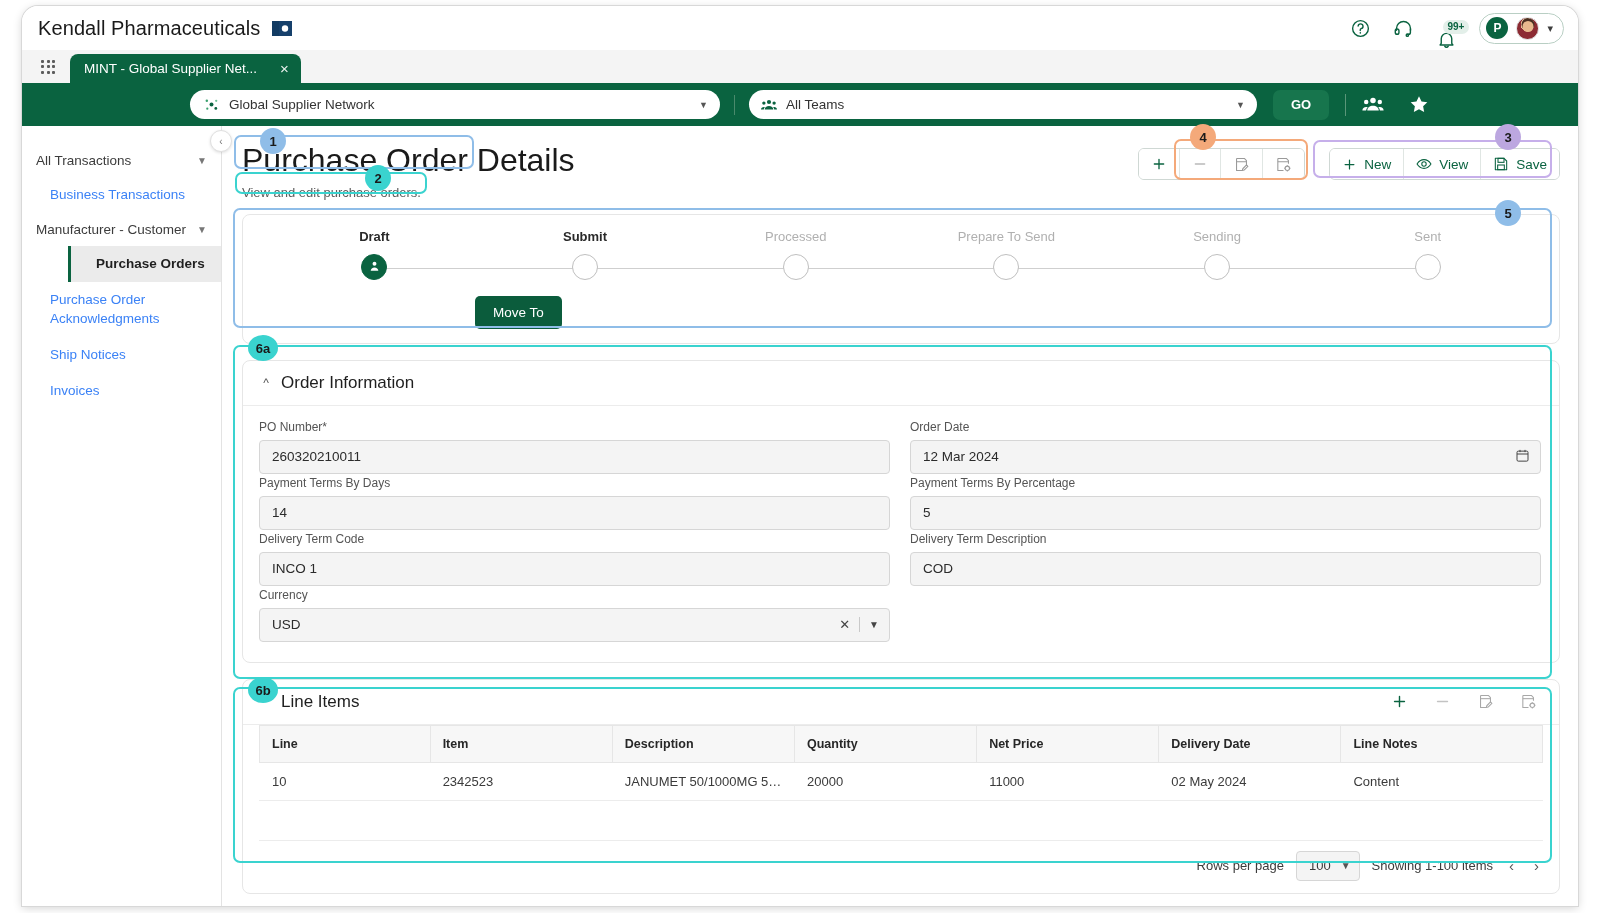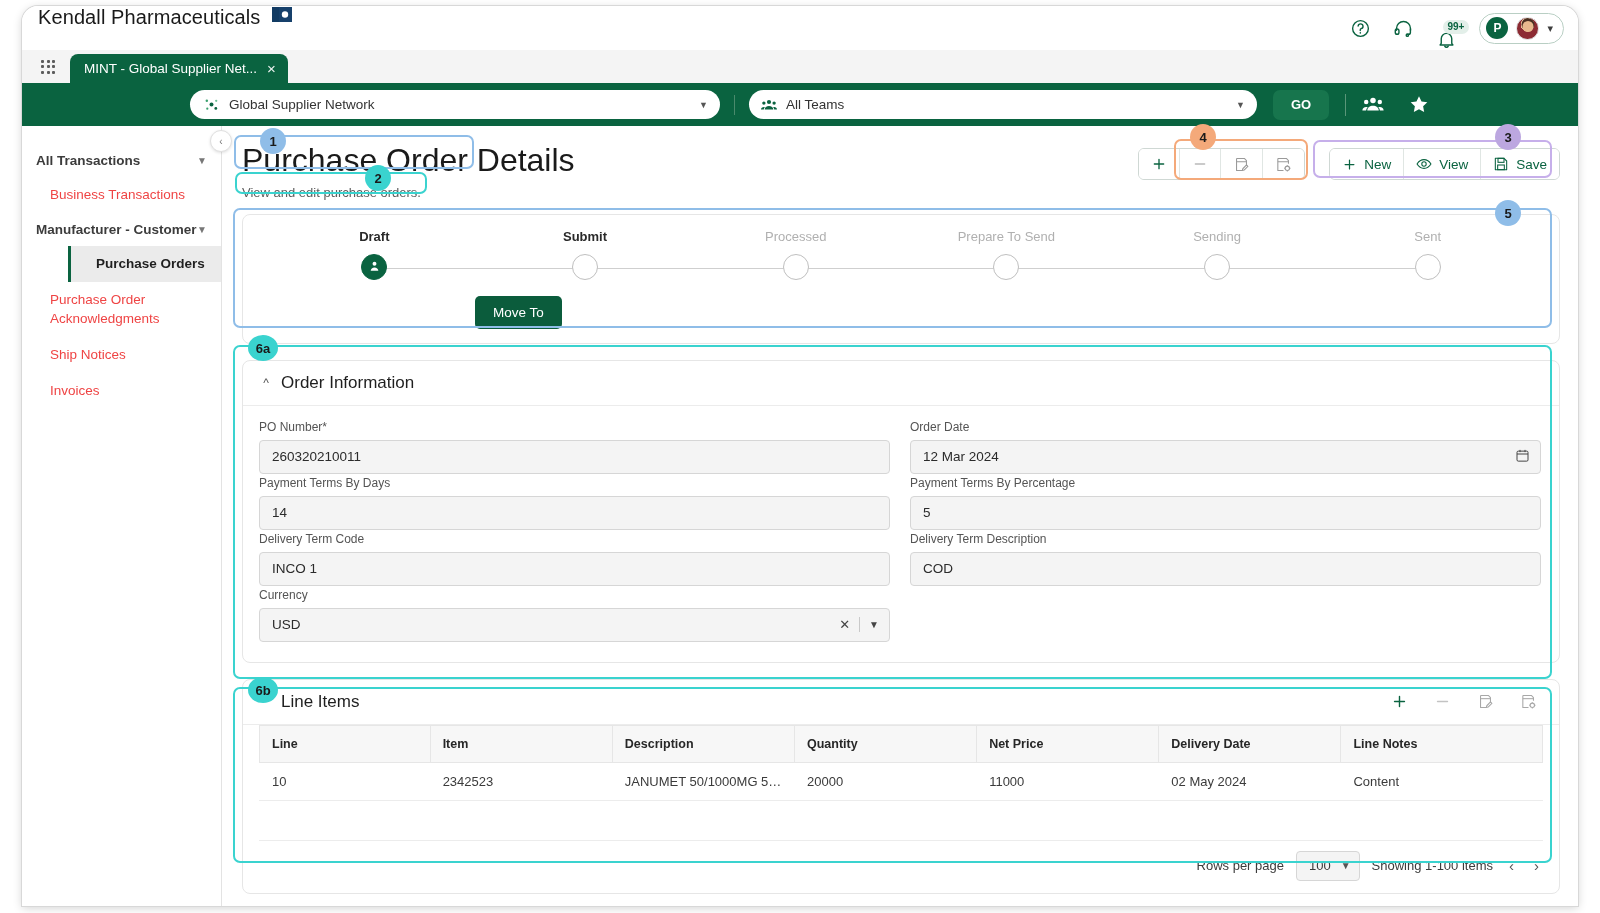--- a/index.html
+++ b/index.html
@@ -15,21 +15,21 @@
     width: 1556px; height: 900px;
     background: #ffffff;
     border-radius: 16px 16px 0 0;
     box-shadow: 0 0 0 1px #d8d8d8, 0 2px 10px rgba(0,0,0,.18);
     overflow: hidden;
   }
 
   
   .titlebar {
     height: 44px; background: #ffffff;
-    display: flex; 
+    display: flex; align-items: center;
     padding: 0 14px 0 16px;
   }
   .brand-name { font-size: 20px; color: #1a1a1a; letter-spacing: .1px; }
   .brand-logo {
     width: 20px; height: 17px; margin-left: 12px;
     display: inline-flex; align-items: center; justify-content: center;
   }
   .titlebar-right { margin-left: auto; display: flex; align-items: center; gap: 22px; }
   .ic { color: #0a6340; display: inline-flex; align-items: center; justify-content: center; cursor: pointer; }
   .bell-wrap { position: relative; margin-top: 23px; }
@@ -72,21 +72,21 @@
   }
   .grid-icon i {
     display: grid; grid-template-columns: repeat(3, 3px);
     grid-auto-rows: 3px; gap: 2.5px;
   }
   .grid-icon i span { width: 3px; height: 3px; background: #5c5c5c; border-radius: 1px; }
   .tab {
     background: #0a6340; color: #ffffff;
     height: 29px; min-width: 180px;
     border-radius: 8px 8px 0 0;
-    display: flex; align-items: center; gap: 10px;
+    display: flex; align-items: center; gap: 23px;
     padding: 0 12px 0 14px; font-size: 13.5px;
     margin-left: 4px; cursor: pointer;
   }
   .tab .x { font-size: 15px; opacity: .92; line-height: 1; }
 
   
   .greenbar {
     height: 43px; background: #0a6340;
     display: flex; align-items: center; padding-left: 168px;
     position: relative;
@@ -118,26 +118,26 @@
   .body-wrap { display: flex; height: 780px; background: #fff; }
 
   
   .sidebar {
     width: 200px; flex: 0 0 200px; background: #fff;
     border-right: 1px solid #e3e3e3; padding-top: 18px;
     position: relative;
   }
   .sb-group {
     display: flex; align-items: center;
-    font-size: 13.5px; font-weight: bold; color: #3c3c3c;
+    font-size: 13.5px; font-weight: normal; color: #3c3c3c;
     padding: 9px 14px 9px 14px; cursor: pointer;
   }
   .sb-group .chev { margin-left: auto; color: #777; font-size: 10px; }
   .sb-item {
-    font-size: 13.5px; color: #ef4444;
+    font-size: 13.5px; color: #3b82f6;
     padding: 9px 14px 9px 28px; cursor: pointer; line-height: 1.35;
   }
   .sb-item.active {
     background: #ebebeb; color: #1f1f1f; font-weight: bold;
     box-shadow: inset 3px 0 0 0 #0a6340;
     margin-left: 46px;
   }
   .collapse-handle {
     position: absolute; right: -11px; top: 4px;
     width: 22px; height: 22px; border-radius: 50%;

